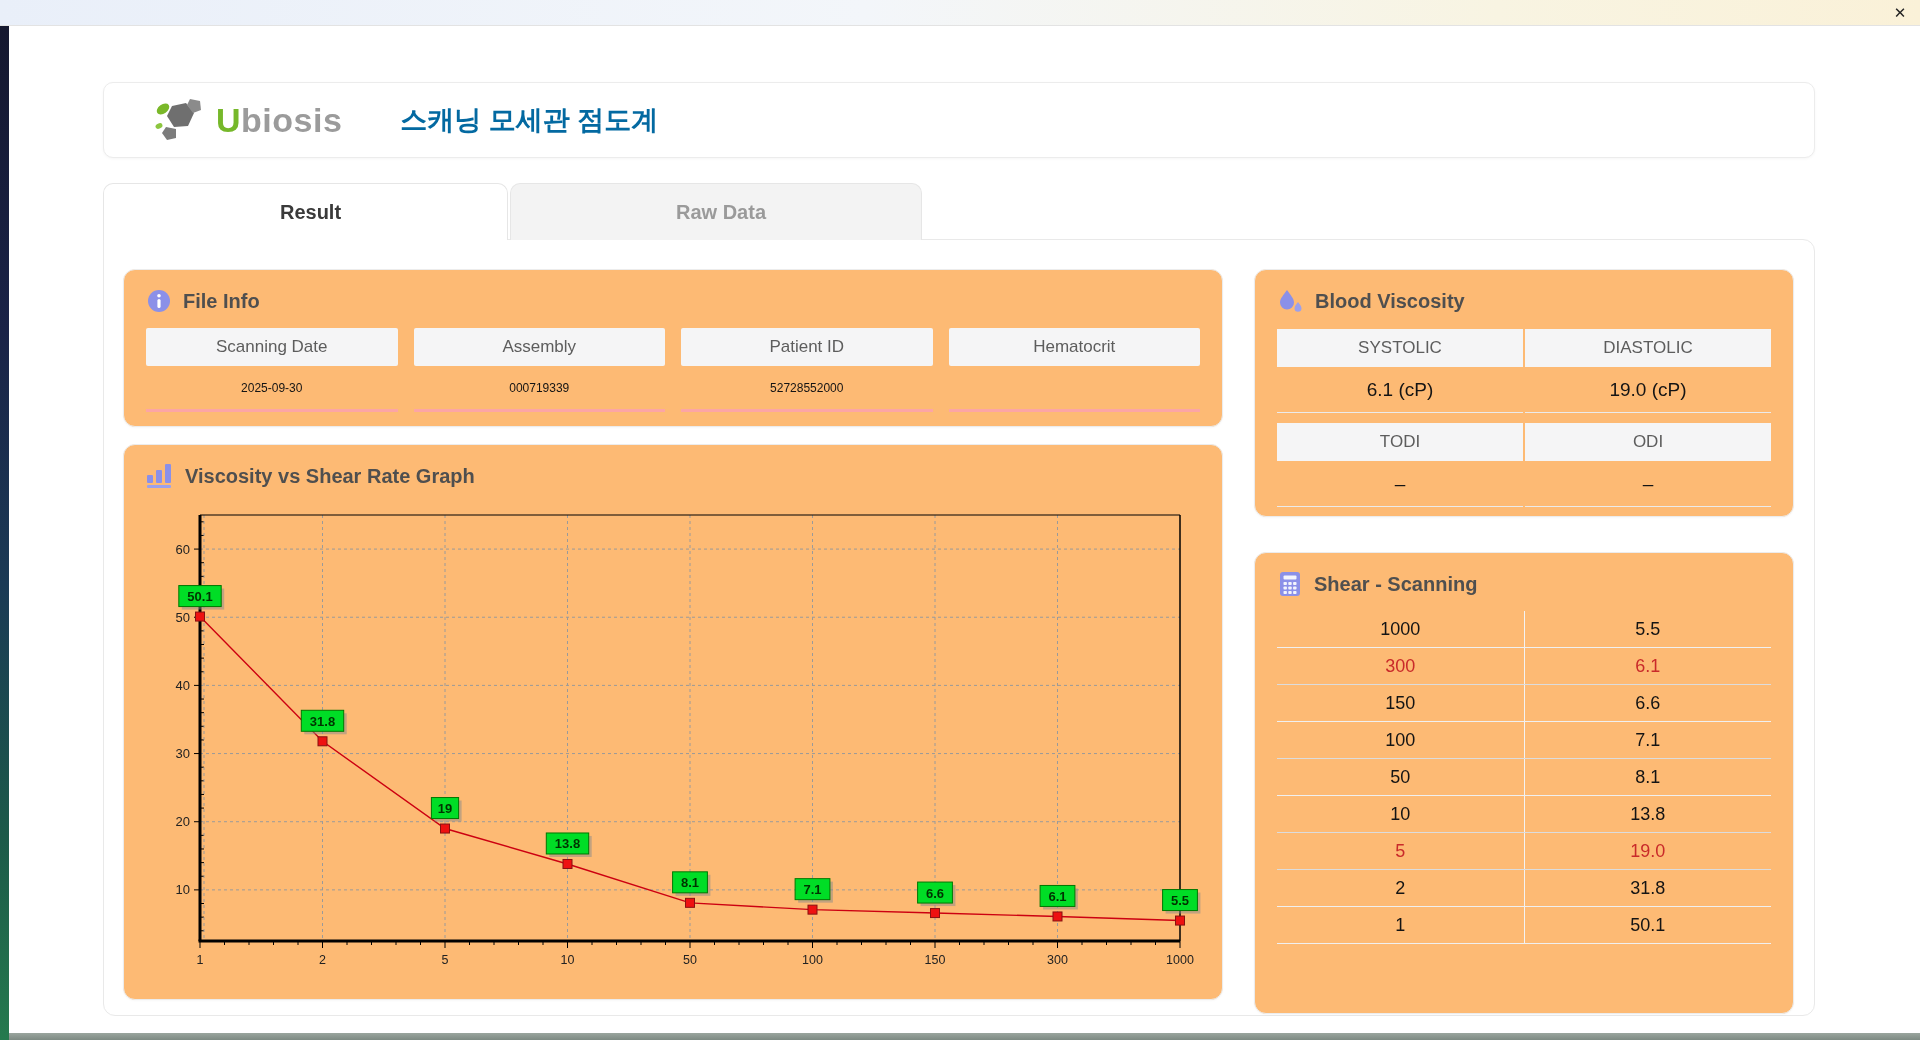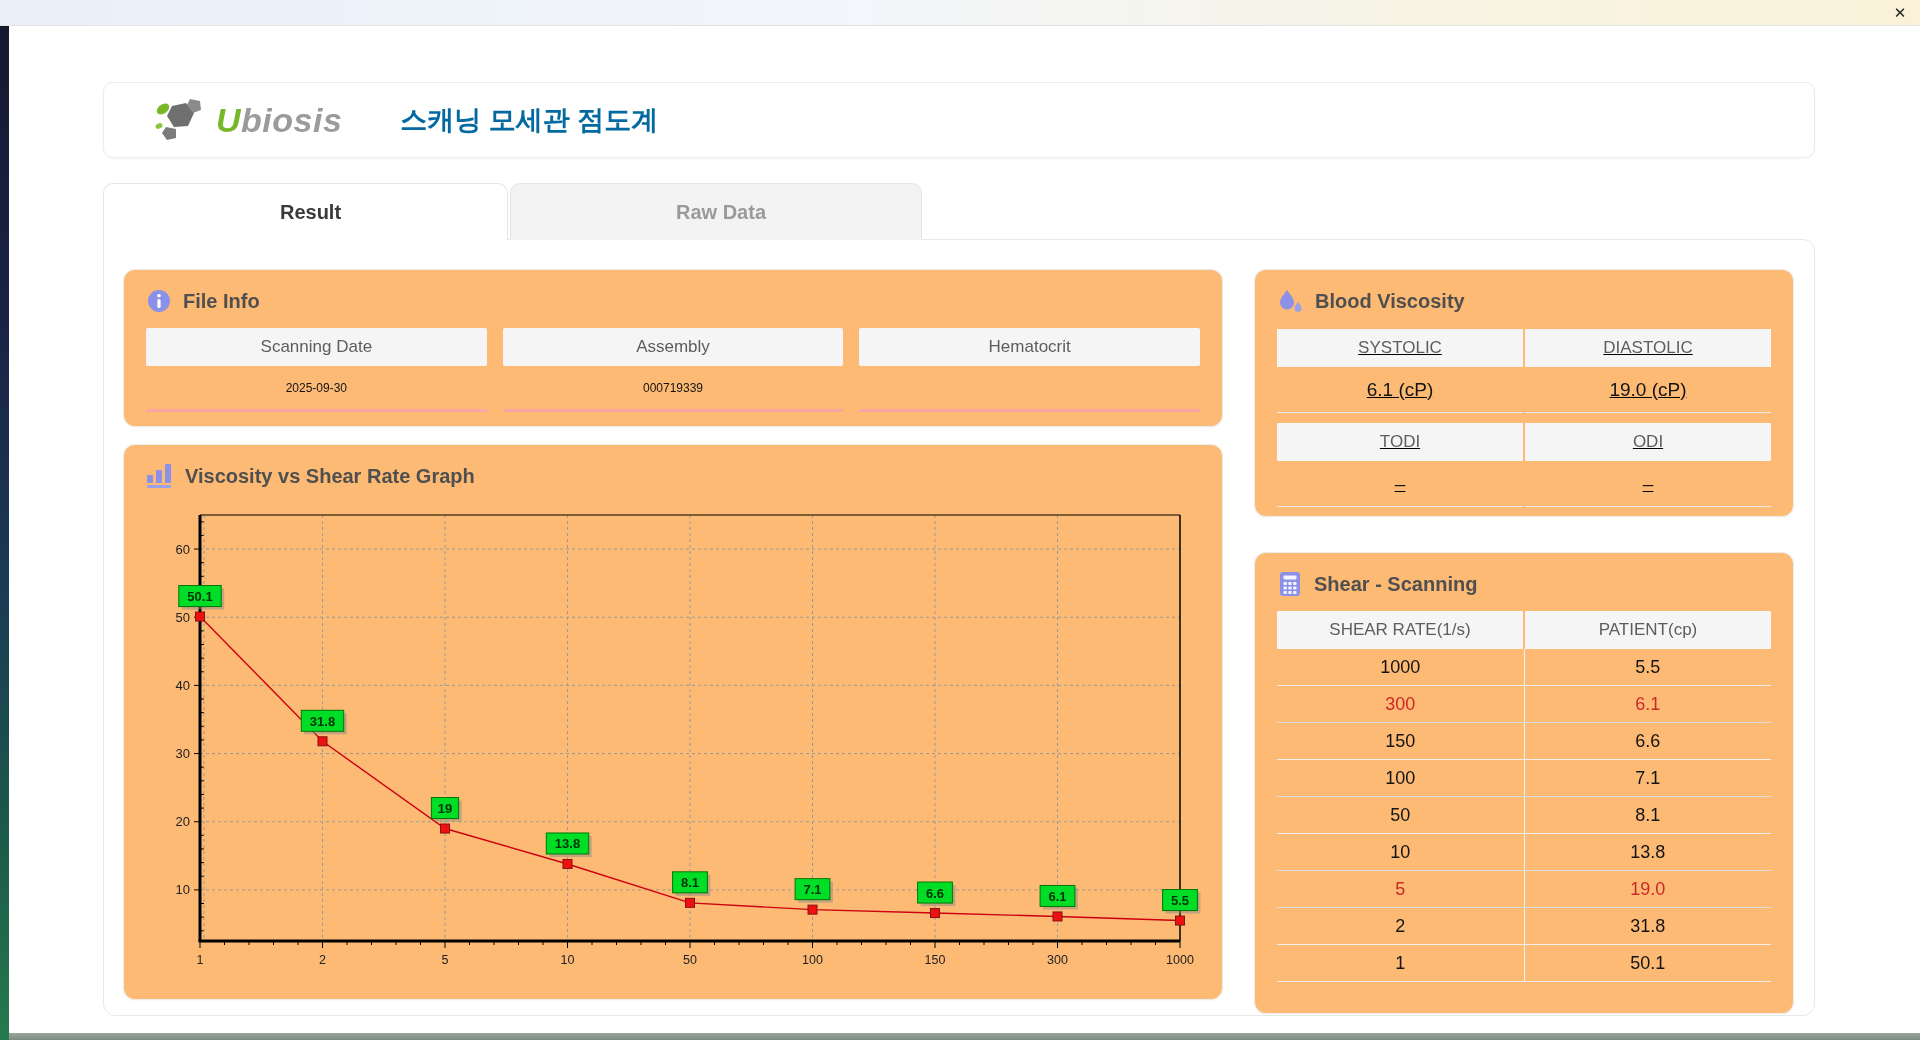--- a/index.html
+++ b/index.html
@@ -16,21 +16,21 @@
     background:linear-gradient(180deg,#15182f 0%,#1a2347 30%,#1b3a55 55%,#1c5a49 80%,#257a4e 100%); }
   .bottom-strip { position:absolute; left:9px; bottom:0; width:1911px; height:7px;
     background:linear-gradient(180deg,#9aa59e 0%,#7d8a83 100%); }
 
   
   .header-card { position:absolute; left:103px; top:82px; width:1712px; height:76px;
     background:#fff; border:1px solid #ececec; border-radius:10px;
     box-shadow:0 1px 3px rgba(0,0,0,.04); display:flex; align-items:center;
     padding-left:48px; gap:58px; }
   .logo { display:flex; align-items:center; gap:8px; }
-  .logo-text { font-size:34px; font-weight:600; letter-spacing:.5px; color:#9b9b9b;font-style:italic; }
+  .logo-text { font-size:34px; font-weight:600; letter-spacing:.5px; color:#9b9b9b; }
   .logo-text .u { color:#76b82a; }
   .app-title { font-size:27px; font-weight:700; color:#0369a1; }
 
   
   .tabs { position:absolute; left:103px; top:183px; display:flex; z-index:3; }
   .tab { height:57px; display:flex; align-items:center; justify-content:center;
     font-size:20px; font-weight:700; border-radius:10px 10px 0 0; cursor:pointer;padding-left:10px; }
   .tab.active { width:405px; background:#fff; color:#3a3a3a;
     border:1px solid #e6e6e6; border-bottom:none; }
   .tab.inactive { width:412px; background:#f3f3f3; color:#9a9a9a;
@@ -54,21 +54,21 @@
   .fi-val { height:46px; color:#141414; font-size:12px; display:flex;
     align-items:center; justify-content:center; border-bottom:3px solid #fca5a5; }
 
   .graph-card { left:19px; top:204px; width:1100px; height:556px; padding:18px 0 8px 16px; }
   .graph-card .card-head { padding-left:6px; }
   .chart-wrap { margin-top:16px; }
 
   .bv-card { left:1150px; top:29px; width:540px; height:248px; }
   .bv-grid { display:flex; gap:2px; margin-top:14px; }
   .bv-grid.second { margin-top:10px; }
-  .bv-cell { flex:1;text-decoration:underline; }
+  .bv-cell { flex:1; }
   .bv-head { height:38px; background:#f5f5f6; color:#5d5d5d; font-size:17px;
     display:flex; align-items:center; justify-content:center; }
   .bv-val { height:46px; color:#141414; font-size:19px; display:flex;
     align-items:center; justify-content:center; border-bottom:1px solid #ebebeb;text-align:right; }
 
   .sv-card { left:1150px; top:312px; width:540px; height:462px; }
   .sv-table { margin-top:14px; }
   .sv-hrow { display:flex; gap:2px; }
   .sv-hcell { flex:1; height:38px; background:#f5f5f6; color:#5d5d5d; font-size:17px;
     display:flex; align-items:center; justify-content:center; }
@@ -122,20 +122,24 @@
       <div class="card-title">File Info</div>
     </div>
     <div class="fi-grid" id="fi-grid">
         <div class="fi-col">
           <div class="fi-head">Scanning Date</div>
           <div class="fi-val">2025-09-30</div>
         </div>
         <div class="fi-col">
           <div class="fi-head">Assembly</div>
           <div class="fi-val">000719339</div>
+        </div>
+        <div class="fi-col">
+          <div class="fi-head">Patient ID</div>
+          <div class="fi-val">52728552000</div>
         </div>
         <div class="fi-col">
           <div class="fi-head">Hematocrit</div>
           <div class="fi-val"></div>
         </div>
       </div>
   </div>
 
   <div class="card graph-card">
     <div class="card-head">
@@ -340,24 +344,20 @@
             <rect x="11.3" y="15.5" width="3.4" height="3" rx="0.8"></rect>
             <rect x="16.1" y="15.5" width="3.4" height="3" rx="0.8"></rect>
           <rect x="6.5" y="20" width="3.4" height="3" rx="0.8"></rect>
             <rect x="11.3" y="20" width="3.4" height="3" rx="0.8"></rect>
             <rect x="16.1" y="20" width="3.4" height="3" rx="0.8"></rect>
         </g>
       </svg>
       <div class="card-title">Shear - Scanning</div>
     </div>
     <div class="sv-table">
-      <div class="sv-hrow" id="sv-head">
-          <div class="sv-hcell">SHEAR RATE(1/s)</div>
-          <div class="sv-hcell">PATIENT(cp)</div>
-        </div>
       <div id="sv-rows">
           <div class="sv-row">
             <div class="sv-cell">1000</div>
             <div class="sv-cell">5.5</div>
           </div>
           <div class="sv-row hl group-end">
             <div class="sv-cell">300</div>
             <div class="sv-cell">6.1</div>
           </div>
           <div class="sv-row">

